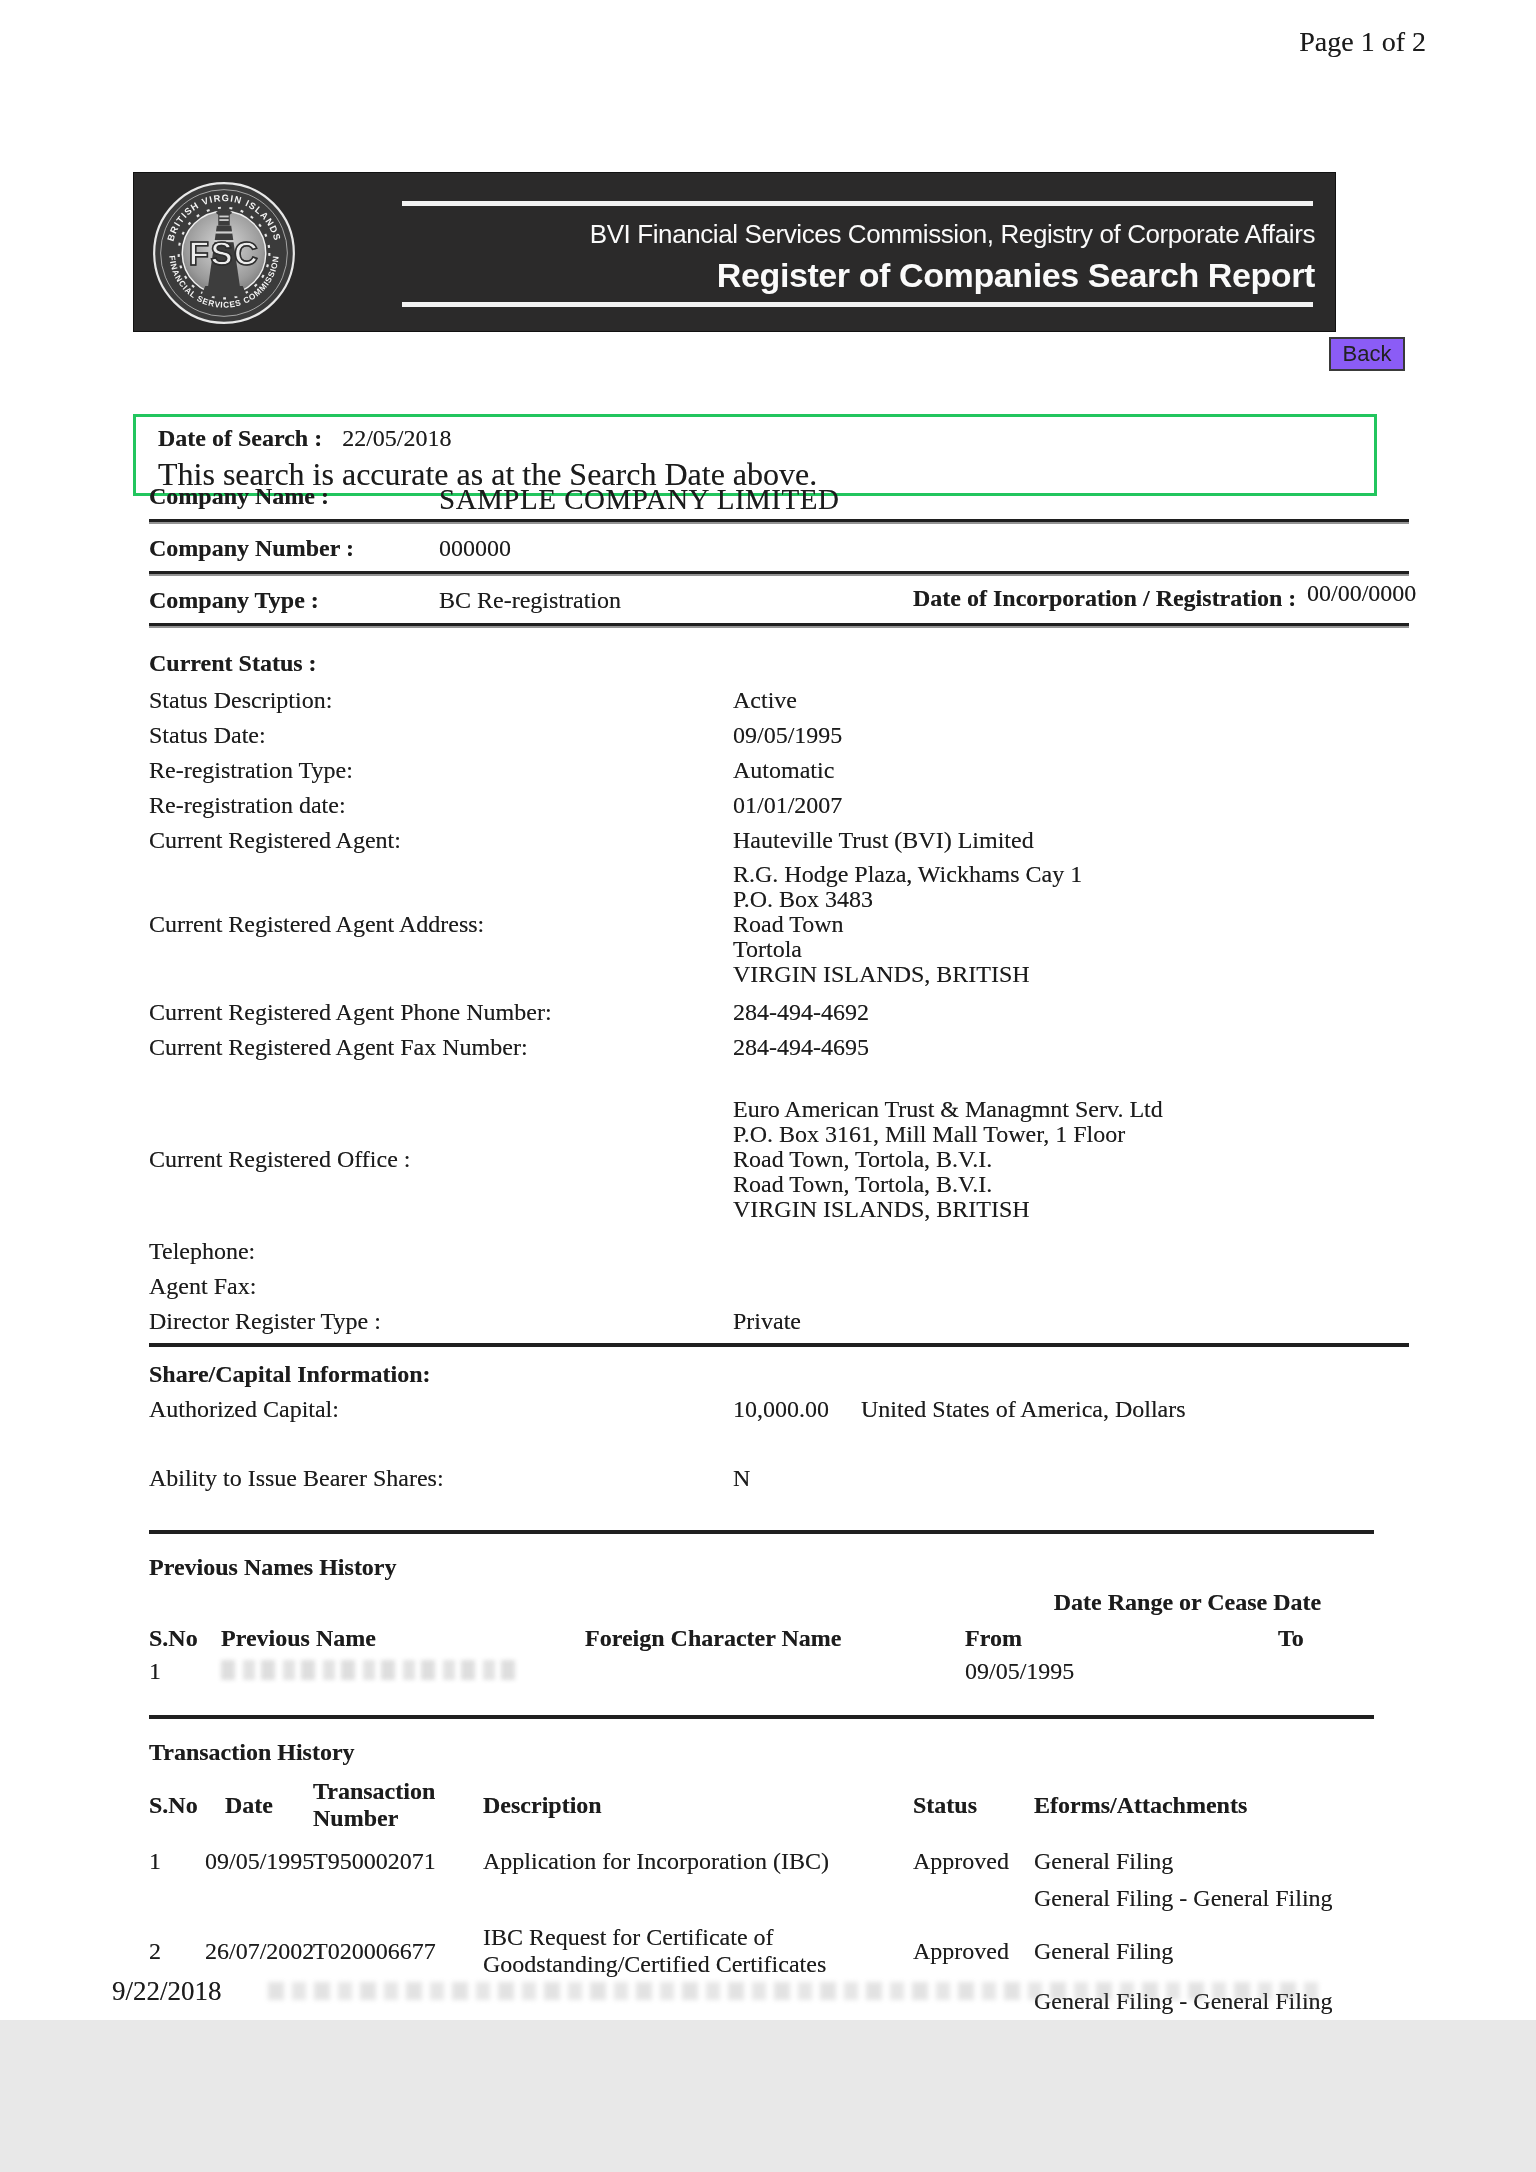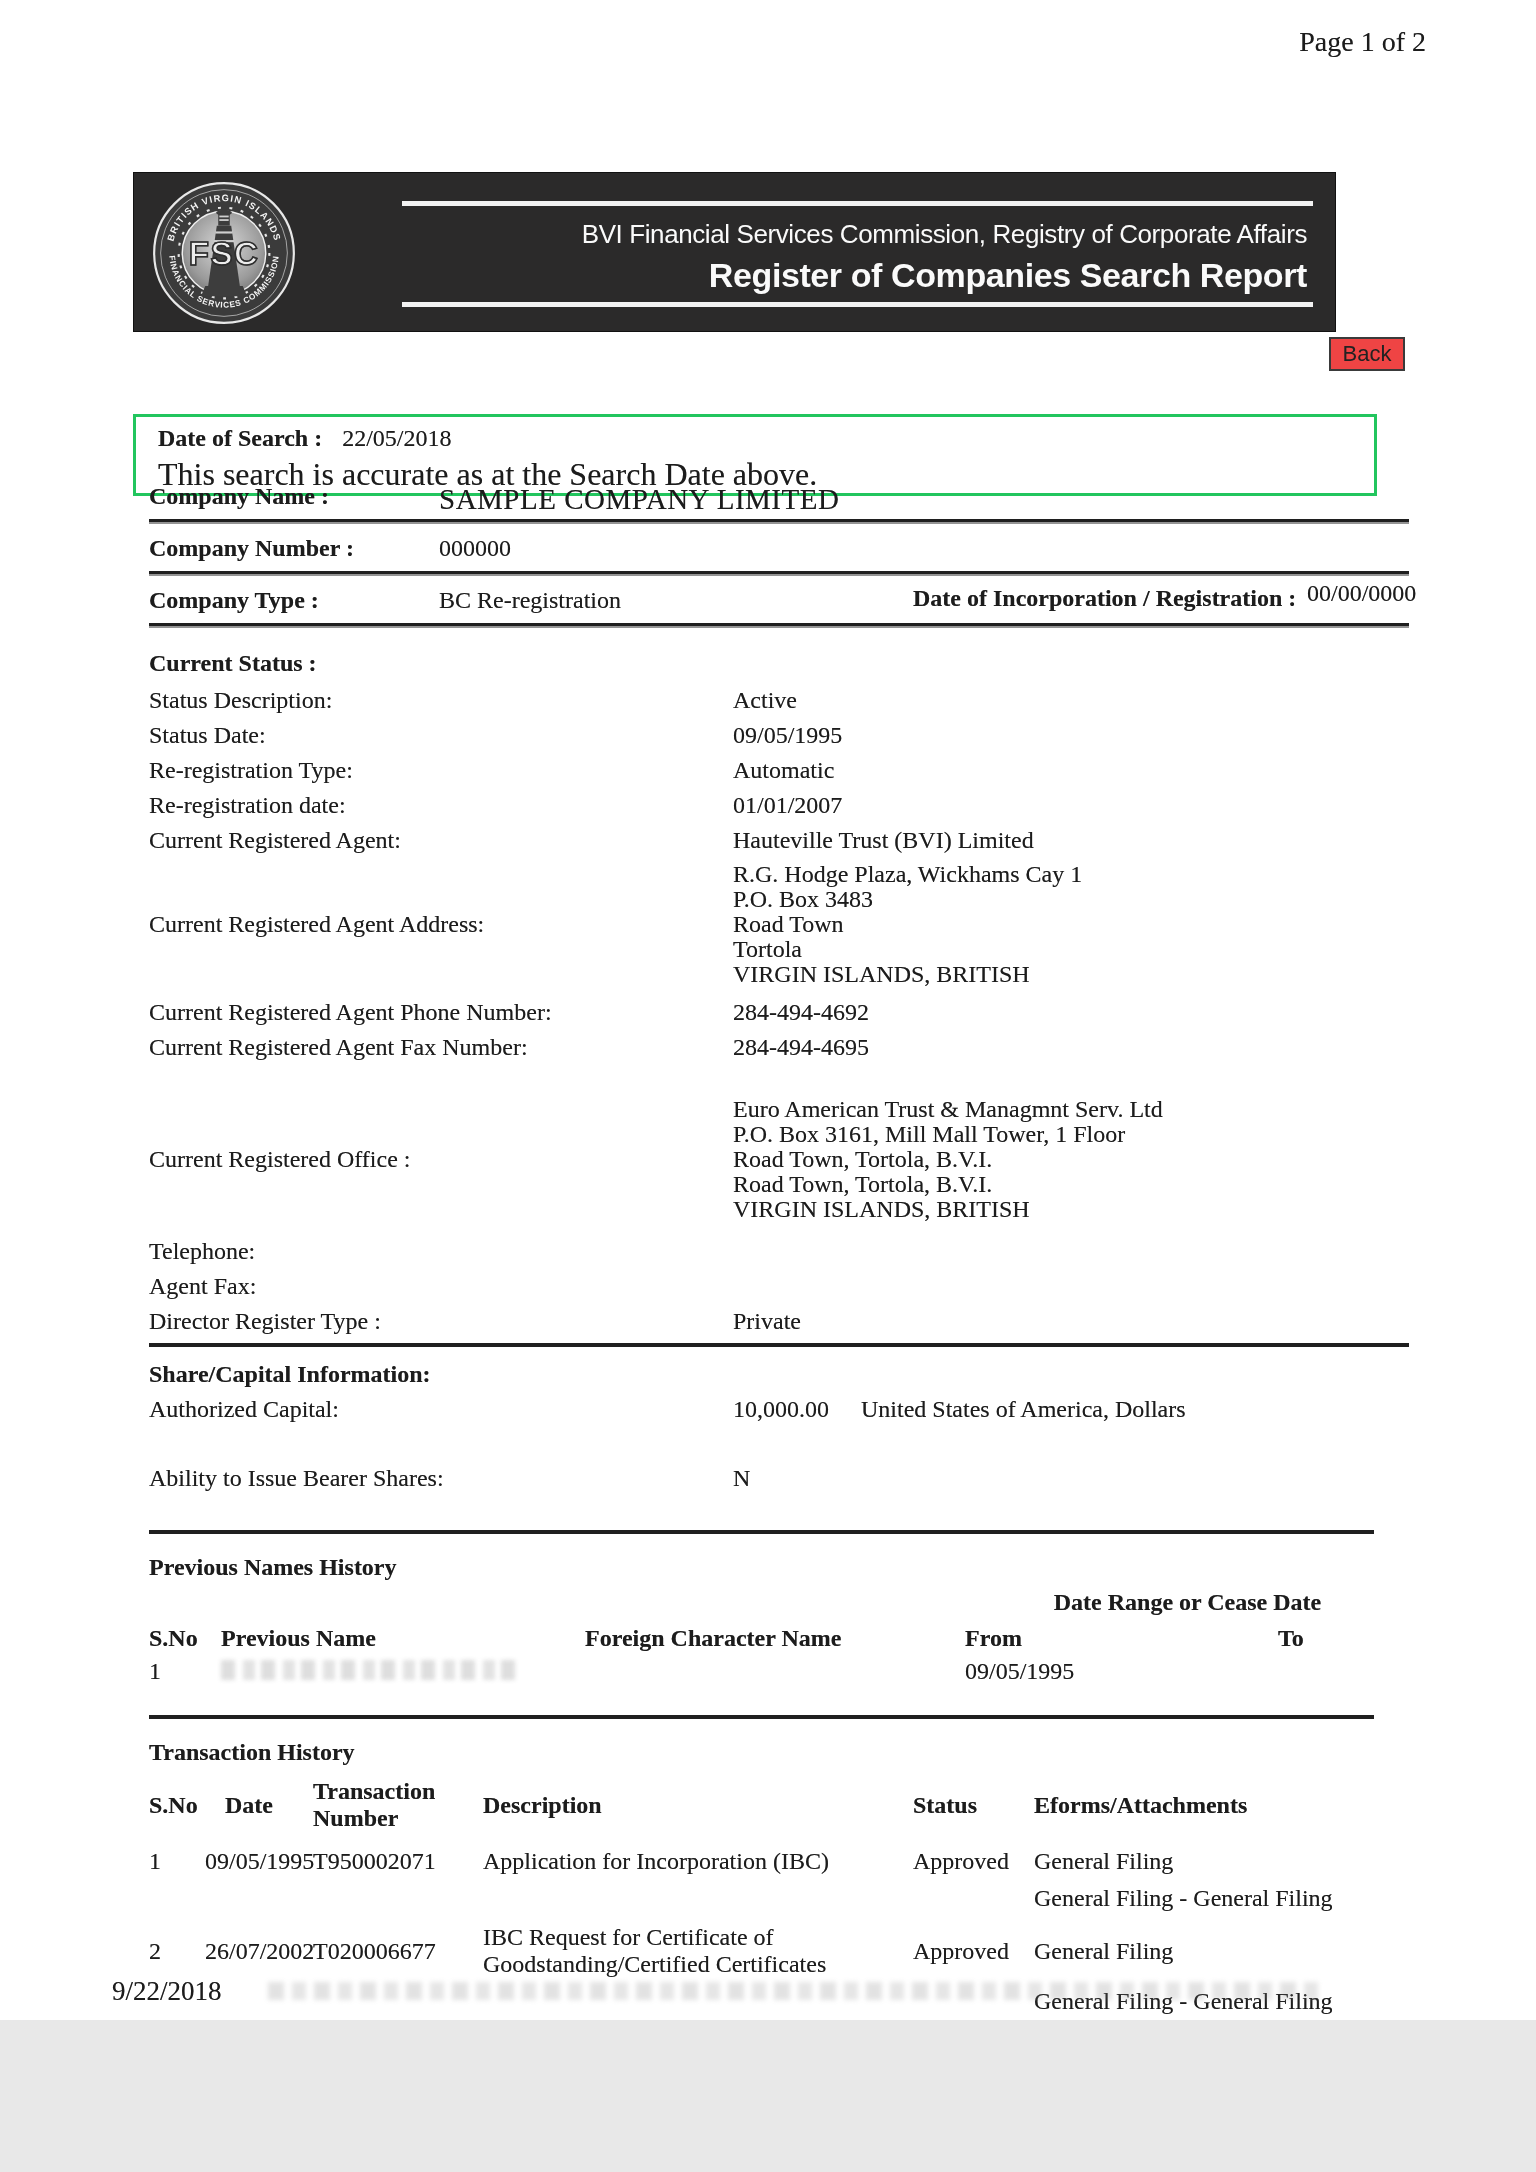--- a/index.html
+++ b/index.html
@@ -15,31 +15,31 @@
 
   
   .banner {
     position:absolute; top:172px; left:133px; width:1203px; height:160px;
     background:#2b2a2a; border:1px solid #111;
   }
   .banner .rule { position:absolute; left:268px; right:22px; height:5px; background:#f2f2f2; }
   .rule-top { top:28px; }
   .rule-bottom { bottom:24px; }
   .banner-titles {
-    position:absolute; top:46px; right:28px; text-align:right; color:#fafafa;
+    position:absolute; top:46px; right:20px; text-align:right; color:#fafafa;
     font-family:"Liberation Sans","DejaVu Sans",sans-serif; letter-spacing:-0.4px;
     text-shadow:none;
   }
   .banner-t1 { font-size:26px; font-weight:500; }
   .banner-t2 { font-size:34px; font-weight:bold; margin-top:6px; }
   .logo { position:absolute; left:18px; top:8px; width:144px; height:144px; }
 
   .back-btn {
     position:absolute; top:337px; left:1329px; width:76px; height:34px;
-    background:#ef4444; border:2px solid #3a3a3a; font-family:"Liberation Sans","DejaVu Sans",sans-serif;
+    background:#8b5cf6; border:2px solid #3a3a3a; font-family:"Liberation Sans","DejaVu Sans",sans-serif;
     font-size:22px; color:#222; line-height:28px; cursor:pointer;
   }
 
   
   .search-box {
     position:absolute; top:414px; left:133px; width:1244px; height:82px;
     border:3px solid #22c55e; padding:8px 0 0 22px;
   }
   .search-box .l1 { font-size:24px; }
   .search-box .l1 .lab { font-weight:bold; }

